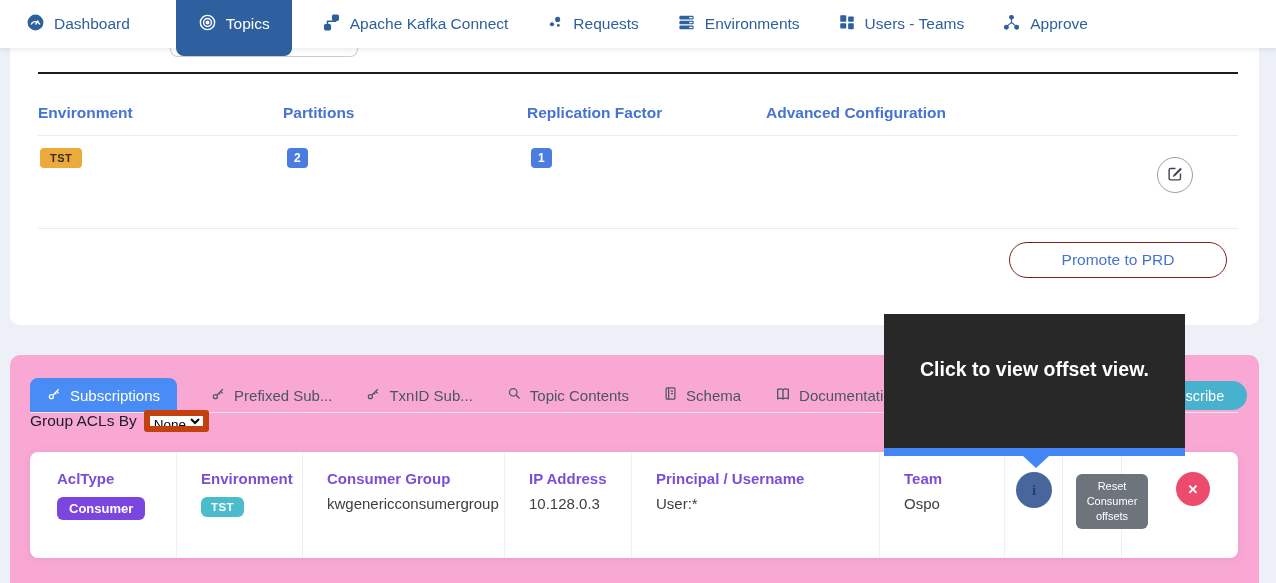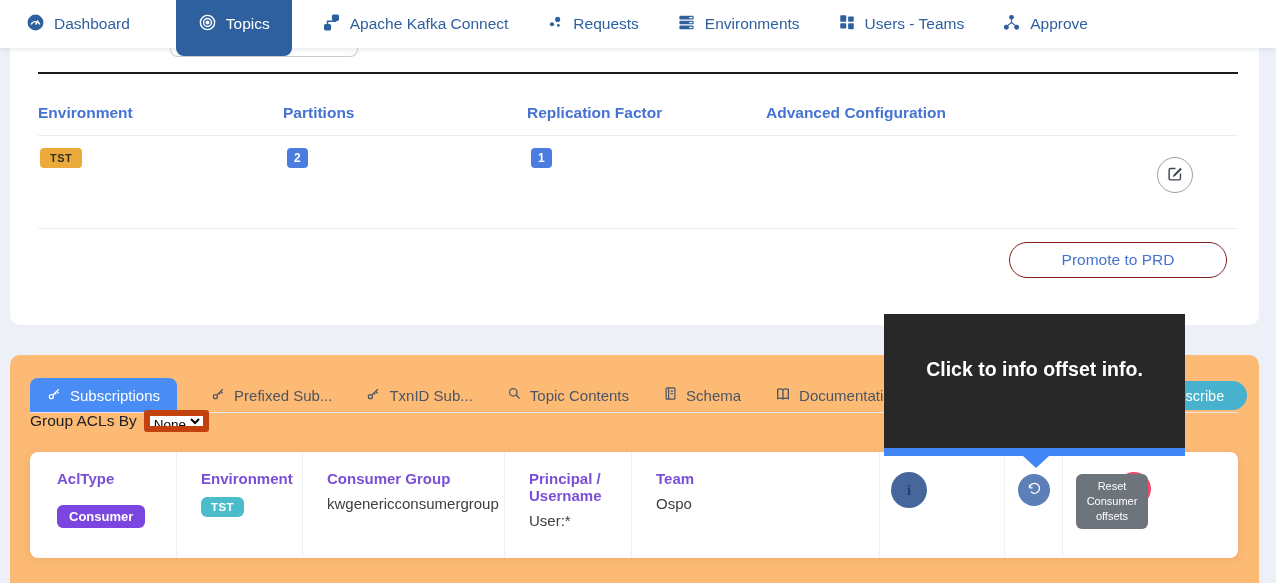--- a/index.html
+++ b/index.html
@@ -67,21 +67,21 @@
   .promote-btn{
     position:absolute; left:999px; top:194px; width:218px; height:36px;
     border:1px solid #7f1d1d; border-radius:18px; background:#fff;
     color:#4673d2; font-size:15.5px; text-align:center; line-height:34px; cursor:pointer;
     font-family:"Liberation Sans", sans-serif;
   }
 
   
   .card2{
     position:absolute; left:10px; top:355px; width:1249px; height:228px;
-    background:#fdba74; border-radius:10px 10px 0 0;
+    background:#f9a8d4; border-radius:10px 10px 0 0;
   }
   .tabs-rule{ position:absolute; left:20px; top:57px; width:1208px; height:1px; background:#e4e6ea; }
   .tabs{
     position:absolute; left:20px; top:23px; height:34px;
     display:flex; align-items:center; gap:34px;
   }
   .tab{
     display:flex; align-items:center; gap:8px; height:34px;
     color:#4b5563; font-size:15px; cursor:pointer; white-space:nowrap;
   }
@@ -108,21 +108,21 @@
     display:grid; grid-template-columns:147px 126px 202px 127px 248px 125px 58px 59px 116px;
   }
   .acl-cell{ border-right:1px solid #eef0f3; padding:18px 0 0 24px; position:relative; }
   .acl-cell:first-child{ padding-left:27px; }
   .acl-cell:last-child{ border-right:none; }
   .acl-cell.actions{ padding:0; }
   .acl-h{ color:#7a4fd8; font-size:15px; font-weight:700; margin-bottom:8px; }
   .acl-v{ color:#3c4043; font-size:15px; }
   .badge-consumer{
     display:inline-block; background:#7b45e0; color:#fff; font-size:13px; font-weight:700;
-    padding:4px 12px; border-radius:6px; margin-top:10px;
+    padding:4px 12px; border-radius:6px; margin-top:2px;
   }
   .badge-tst-teal{
     display:inline-block; background:#4bbccb; color:#fff; font-size:11.5px; font-weight:700;
     letter-spacing:.4px; padding:4px 10px; border-radius:6px; margin-top:2px;
   }
   .circle-btn{
     position:absolute; border-radius:50%; display:flex; align-items:center;
     justify-content:center; cursor:pointer;
   }
   .info-btn{ left:11px; top:20px; width:36px; height:36px; background:#46669c;
@@ -261,20 +261,24 @@
         <div class="acl-h">AclType</div>
         <span class="badge-consumer">Consumer</span>
       </div>
       <div class="acl-cell">
         <div class="acl-h">Environment</div>
         <span class="badge-tst-teal">TST</span>
       </div>
       <div class="acl-cell">
         <div class="acl-h">Consumer Group</div>
         <div class="acl-v">kwgenericconsumergroup</div>
+      </div>
+      <div class="acl-cell">
+        <div class="acl-h">IP Address</div>
+        <div class="acl-v">10.128.0.3</div>
       </div>
       <div class="acl-cell">
         <div class="acl-h">Principal / Username</div>
         <div class="acl-v">User:*</div>
       </div>
       <div class="acl-cell">
         <div class="acl-h">Team</div>
         <div class="acl-v">Ospo</div>
       </div>
       <div class="acl-cell actions">
@@ -371,20 +375,20 @@
             <circle cx="5.5" cy="18" r="2.4"></circle>
             <circle cx="18.5" cy="18" r="2.4"></circle>
           <path d="M12 8v4M12 12l-5 4M12 12l5 4" fill="none"></path>
         </svg>
       </span>
       <span>Approve</span>
     </div>
   </div>
 
   <div class="tooltip-offset">
-    <div class="body">Click to info offset info.</div>
+    <div class="body">Click to view offset view.</div>
     <div class="bar"></div>
     <div class="caret"></div>
   </div>
 
   <div class="tooltip-reset">Reset Consumer offsets</div>
 
 </div>
 
 </body></html>

